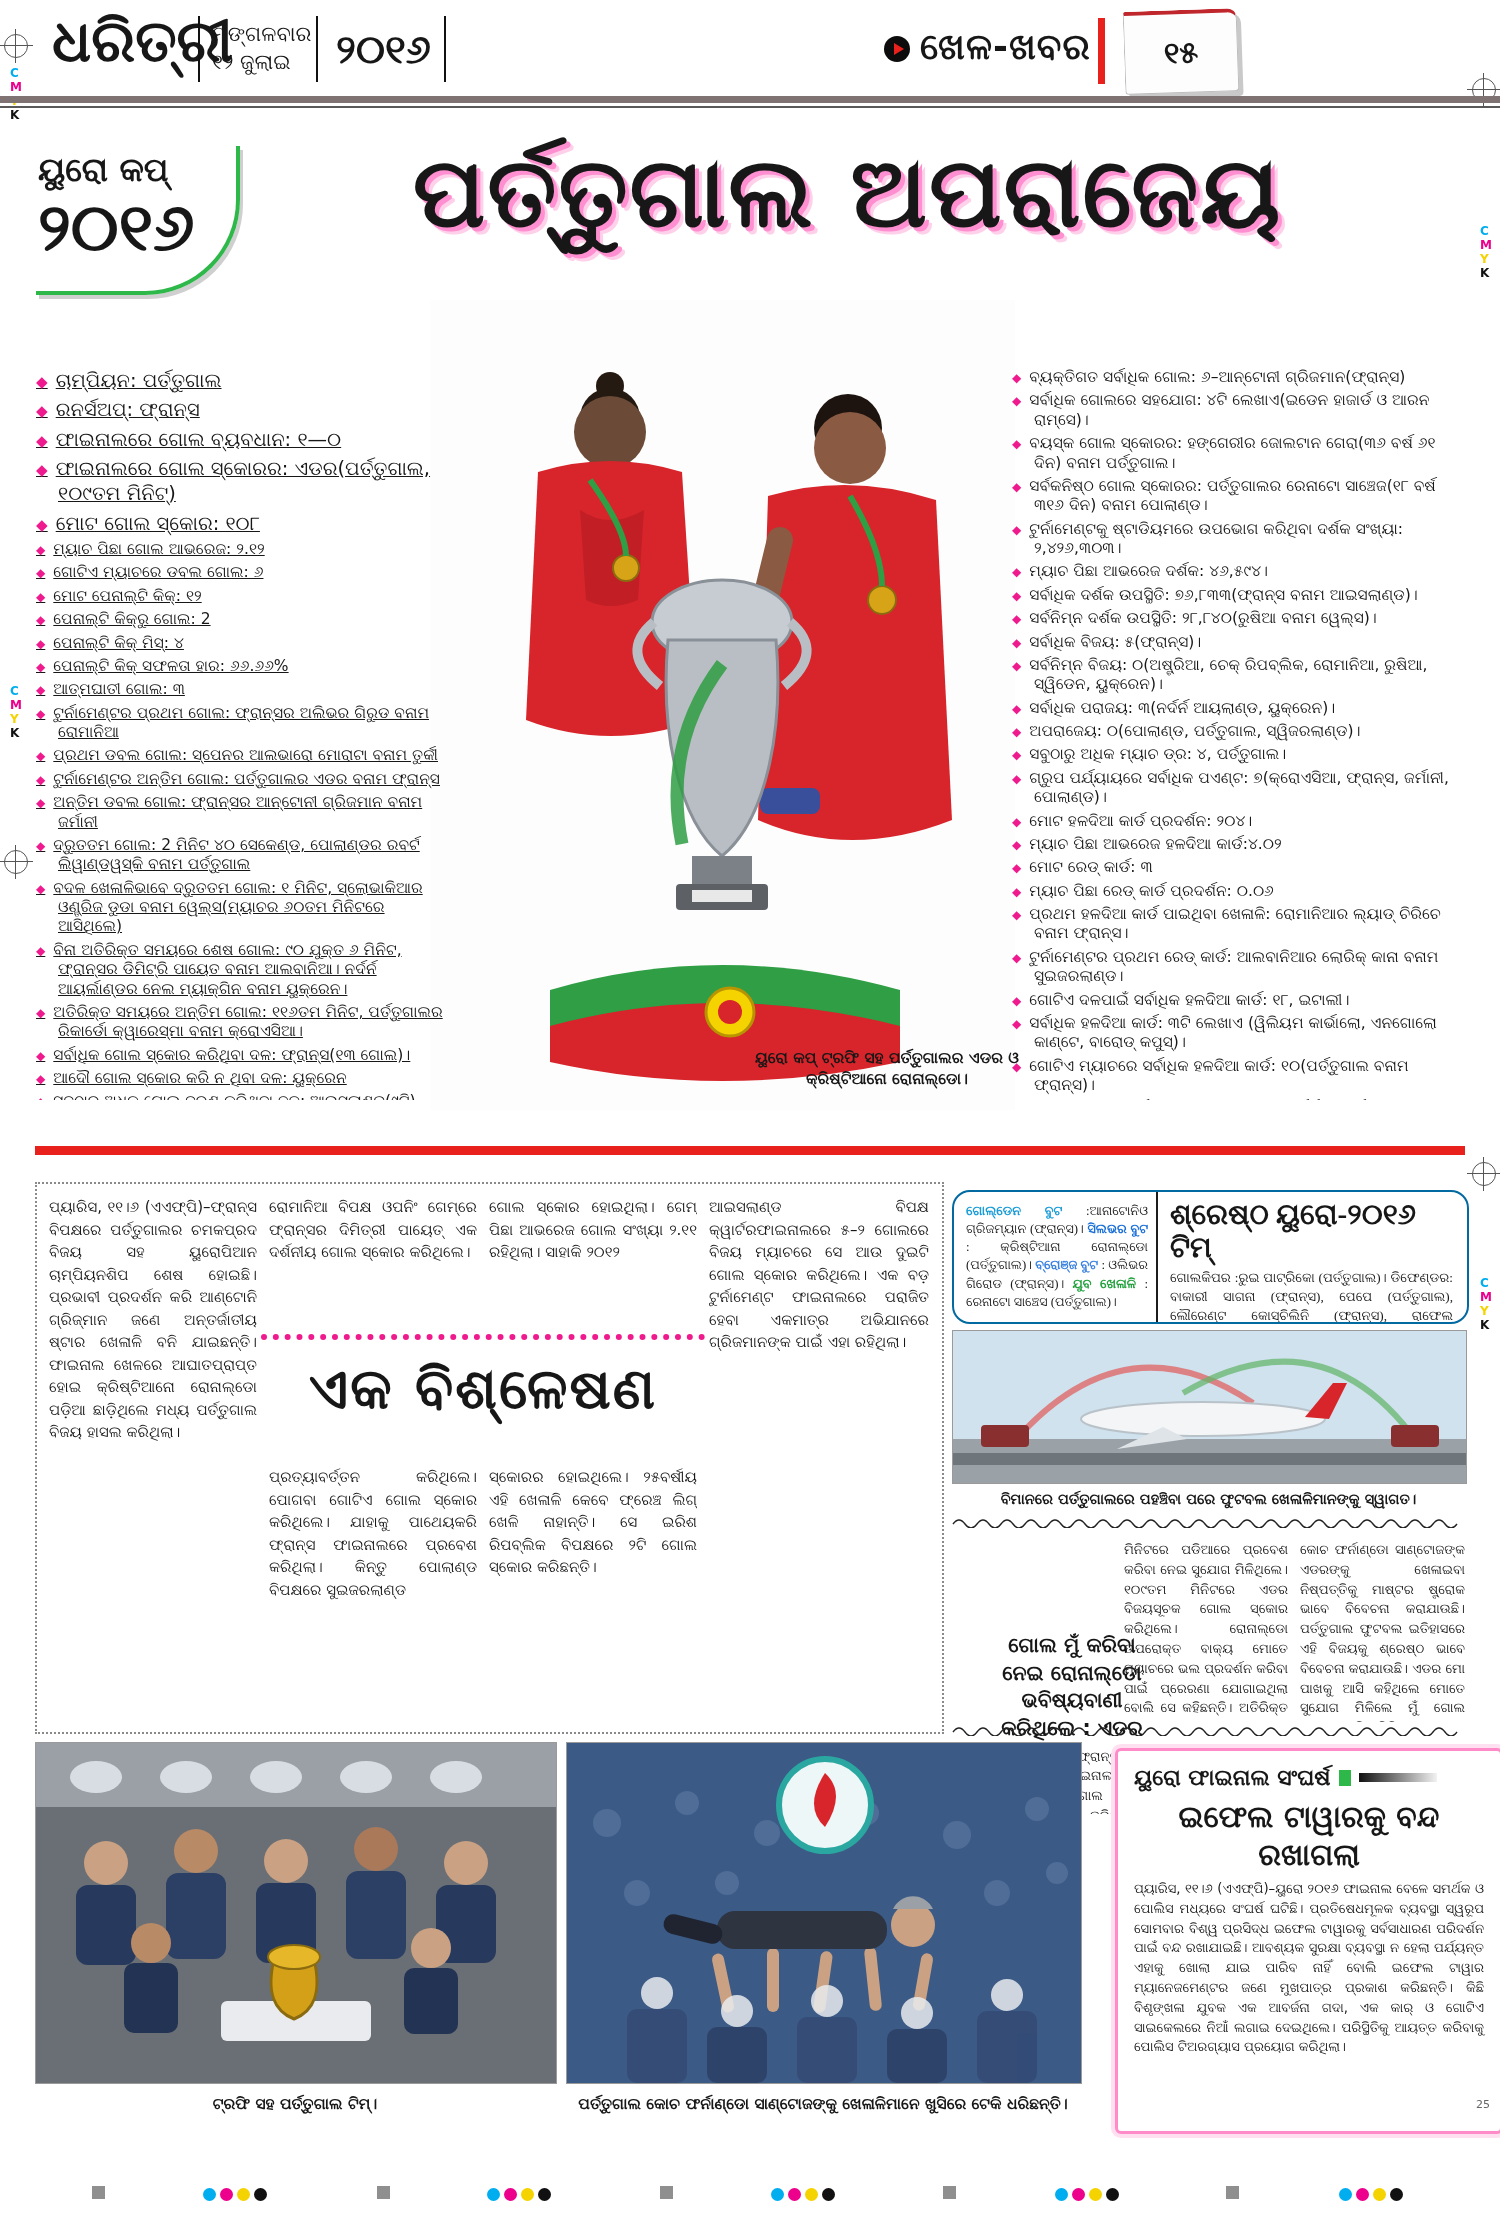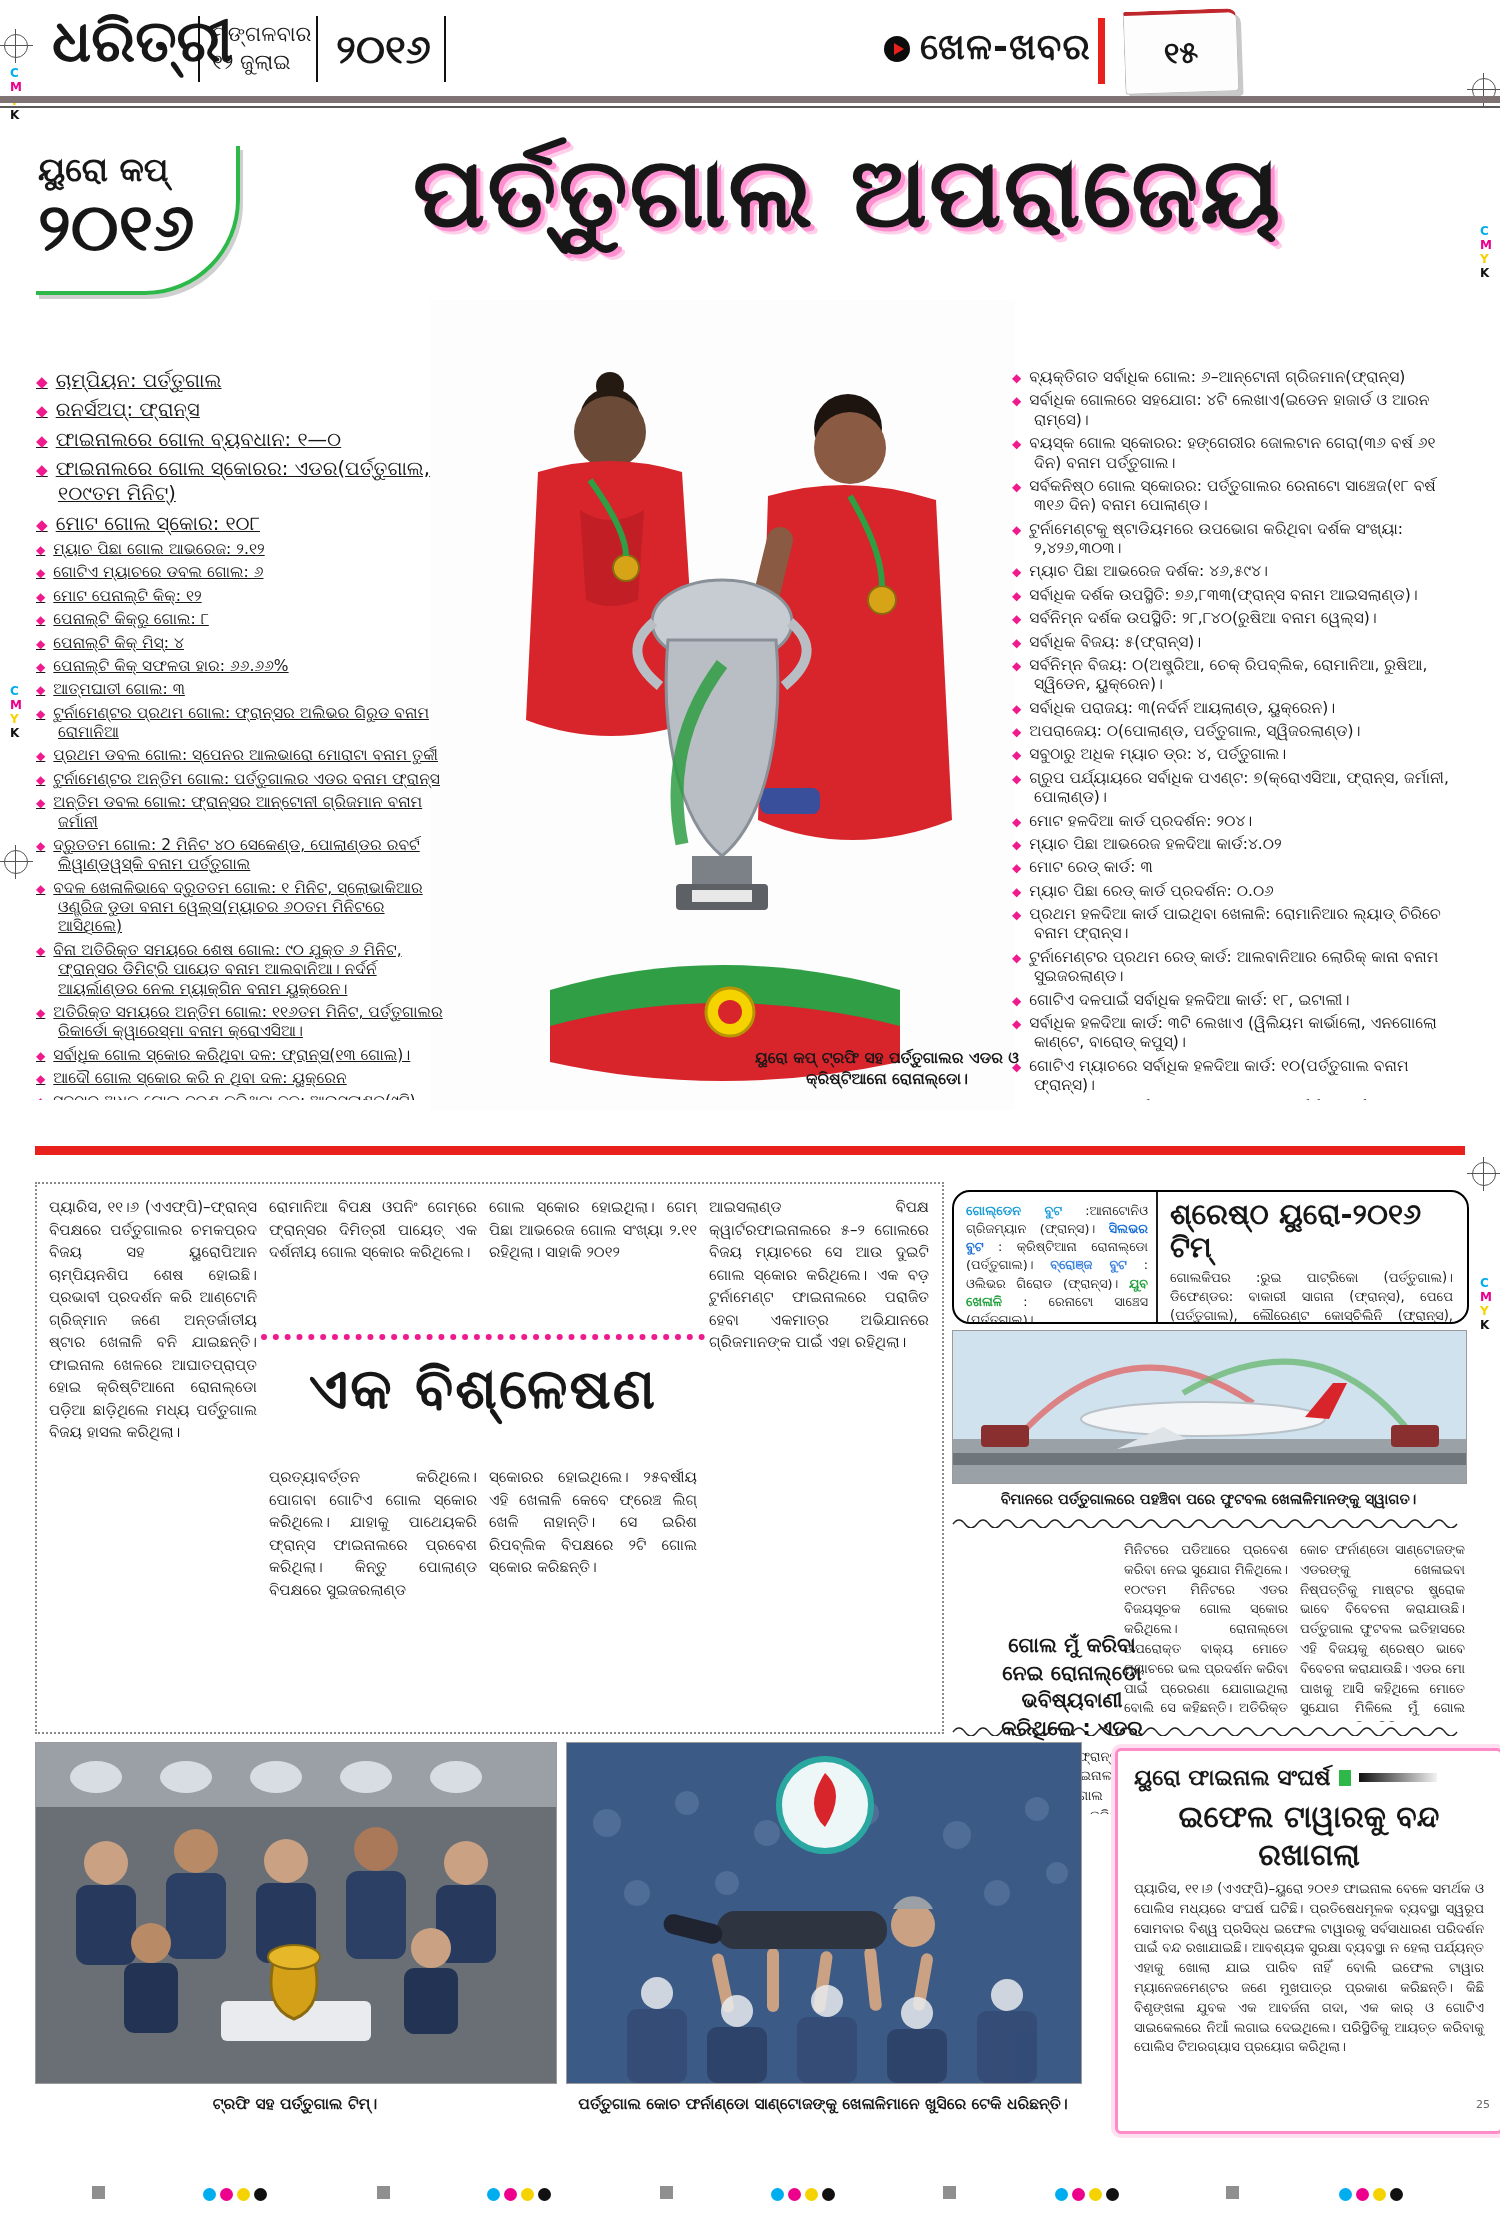--- a/index.html
+++ b/index.html
@@ -37,21 +37,21 @@
 
   .redbar{background:#e8211d;}
 
   
   .an-box{border:2px dotted #8a8a8a;background:#fff;}
   .an-col{font-size:15px;line-height:1.5;}
   .an-inset{border-top:6px dotted #f01a8f;padding-top:16px;}
   .an-head{font-size:56px;font-weight:800;letter-spacing:2px;}
 
   
-  .aw-box{border:2px solid #000000;border-radius:18px;display:flex;background:#fff;}
+  .aw-box{border:2px solid #0369a1;border-radius:18px;display:flex;background:#fff;font-family:Liberation Serif, serif;}
   .aw-left{width:182px;padding:10px 8px 8px 12px;font-size:12.8px;line-height:1.42;border-right:2px solid #1c1c1c;text-align:justify;}
   .aw-right{flex:1;padding:6px 14px 6px 12px;}
   .awe b{font-weight:700;}
   .team-title{font-size:29px;font-weight:800;line-height:1.15;}
   .team-body{font-size:13.2px;line-height:1.45;text-align:justify;margin-top:3px;}
 
   .photo-frame{border:1px solid #9a9a9a;background:#eee;}
 
   .sub-head{font-size:20.5px;font-weight:800;line-height:1.35;}
   .body-sm{font-size:13.2px;line-height:1.5;}
@@ -172,21 +172,21 @@
 
   <ul class="abs stats stats-left ovh" style="left:36px;top:368px;width:414px;height:732px;text-decoration:underline;">
     <li><span>ଚାମ୍ପିୟନ: ପର୍ତ୍ତୁଗାଲ</span></li>
       <li><span>ରନର୍ସଅପ୍: ଫ୍ରାନ୍ସ</span></li>
       <li><span>ଫାଇନାଲରେ ଗୋଲ ବ୍ୟବଧାନ: ୧—୦</span></li>
       <li><span>ଫାଇନାଲରେ ଗୋଲ ସ୍କୋରର: ଏଡର(ପର୍ତ୍ତୁଗାଲ, ୧୦୯ତମ ମିନିଟ୍)</span></li>
       <li><span>ମୋଟ ଗୋଲ ସ୍କୋର: ୧୦୮</span></li>
       <li><span>ମ୍ୟାଚ ପିଛା ଗୋଲ ଆଭରେଜ: ୨.୧୨</span></li>
       <li><span>ଗୋଟିଏ ମ୍ୟାଚରେ ଡବଲ ଗୋଲ: ୬</span></li>
       <li><span>ମୋଟ ପେନାଲ୍ଟି କିକ୍: ୧୨</span></li>
-      <li><span>ପେନାଲ୍ଟି କିକ୍‌ରୁ ଗୋଲ: ୮</span></li>
+      <li><span>ପେନାଲ୍ଟି କିକ୍‌ରୁ ଗୋଲ: 2</span></li>
       <li><span>ପେନାଲ୍ଟି କିକ୍ ମିସ୍: ୪</span></li>
       <li><span>ପେନାଲ୍ଟି କିକ୍ ସଫଳତା ହାର: ୬୬.୬୬%</span></li>
       <li><span>ଆତ୍ମଘାତୀ ଗୋଲ: ୩</span></li>
       <li><span>ଟୁର୍ନାମେଣ୍ଟର ପ୍ରଥମ ଗୋଲ: ଫ୍ରାନ୍ସର ଅଲିଭର ଗିରୁଡ ବନାମ ରୋମାନିଆ</span></li>
       <li><span>ପ୍ରଥମ ଡବଲ ଗୋଲ: ସ୍ପେନର ଆଲଭାରୋ ମୋରାଟା ବନାମ ତୁର୍କୀ</span></li>
       <li><span>ଟୁର୍ନାମେଣ୍ଟର ଅନ୍ତିମ ଗୋଲ: ପର୍ତ୍ତୁଗାଲର ଏଡର ବନାମ ଫ୍ରାନ୍ସ</span></li>
       <li><span>ଅନ୍ତିମ ଡବଲ ଗୋଲ: ଫ୍ରାନ୍ସର ଆନ୍ଟୋନୀ ଗ୍ରିଜମାନ ବନାମ ଜର୍ମାନୀ</span></li>
       <li><span>ଦ୍ରୁତତମ ଗୋଲ: 2 ମିନିଟ ୪୦ ସେକେଣ୍ଡ, ପୋଲାଣ୍ଡର ରବର୍ଟ ଲିୱାଣ୍ଡୱସ୍କି ବନାମ ପର୍ତ୍ତୁଗାଲ</span></li>
       <li><span>ବଦଳ ଖେଳାଳିଭାବେ ଦ୍ରୁତତମ ଗୋଲ: ୧ ମିନିଟ, ସ୍ଲୋଭାକିଆର ଓଣ୍ଡ୍ରିଜ ଡୁଡା ବନାମ ୱେଲ୍ସ(ମ୍ୟାଚର ୬୦ତମ ମିନିଟରେ ଆସିଥିଲେ)</span></li>
       <li><span>ବିନା ଅତିରିକ୍ତ ସମୟରେ ଶେଷ ଗୋଲ: ୯୦ ଯୁକ୍ତ ୬ ମିନିଟ, ଫ୍ରାନ୍ସର ଡିମିଟ୍ରି ପାୟେତ ବନାମ ଆଲବାନିଆ। ନର୍ଦର୍ନ ଆୟର୍ଲାଣ୍ଡର ନେଲ ମ୍ୟାକ୍‌ଗିନ ବନାମ ୟୁକ୍ରେନ।</span></li>

